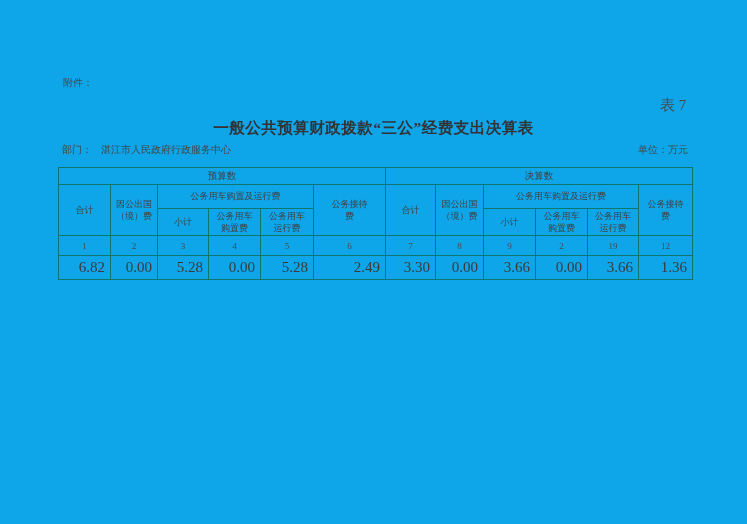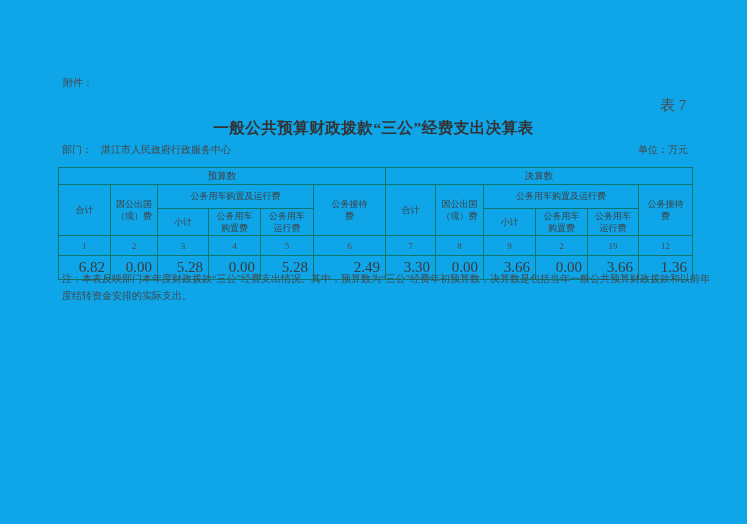--- a/index.html
+++ b/index.html
@@ -150,15 +150,14 @@
       <td>3.30</td>
       <td>0.00</td>
       <td>3.66</td>
       <td>0.00</td>
       <td>3.66</td>
       <td>1.36</td>
     </tr>
   </tbody>
     </table>
 
-  <div class="note">注：本表反映部门本年度财政拨款“三公”经费支出情况。其中，预算数为“三公”经费年初预算数，决算数是包括当年一般公共预算财政拨款和以前年度结转资金安排的实际支出。</div>
 
 </div>
 
 </body></html>

